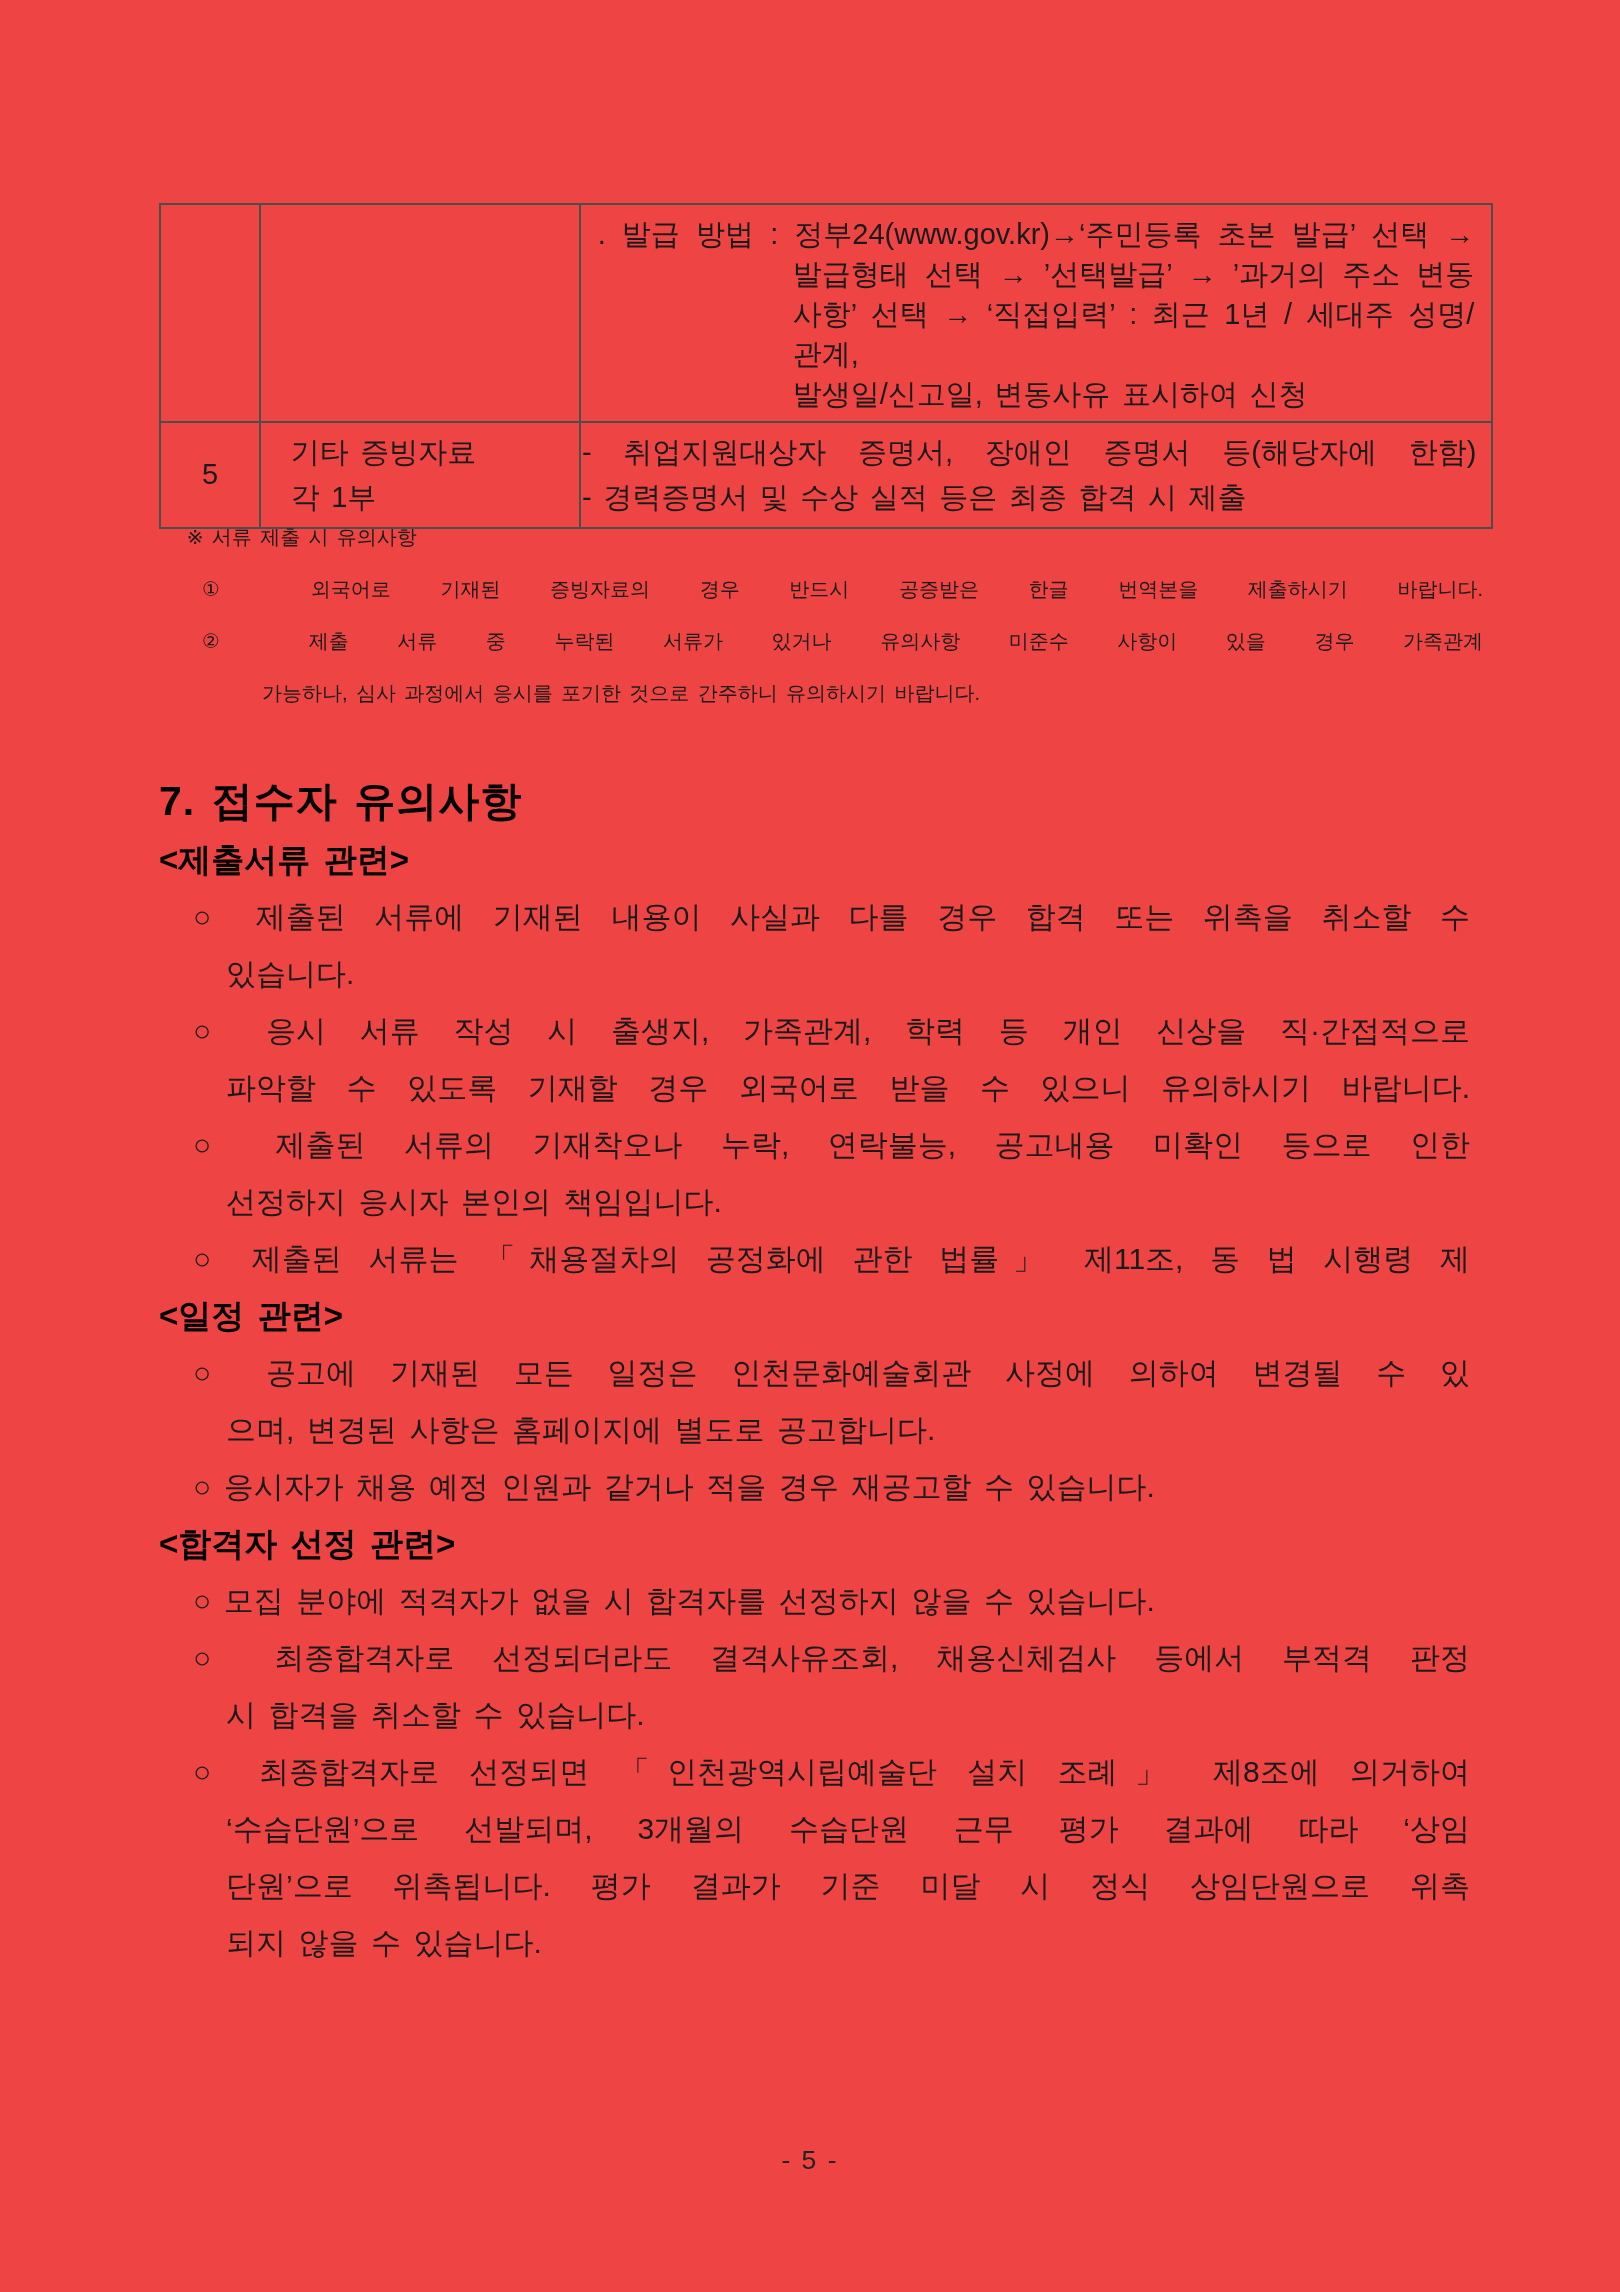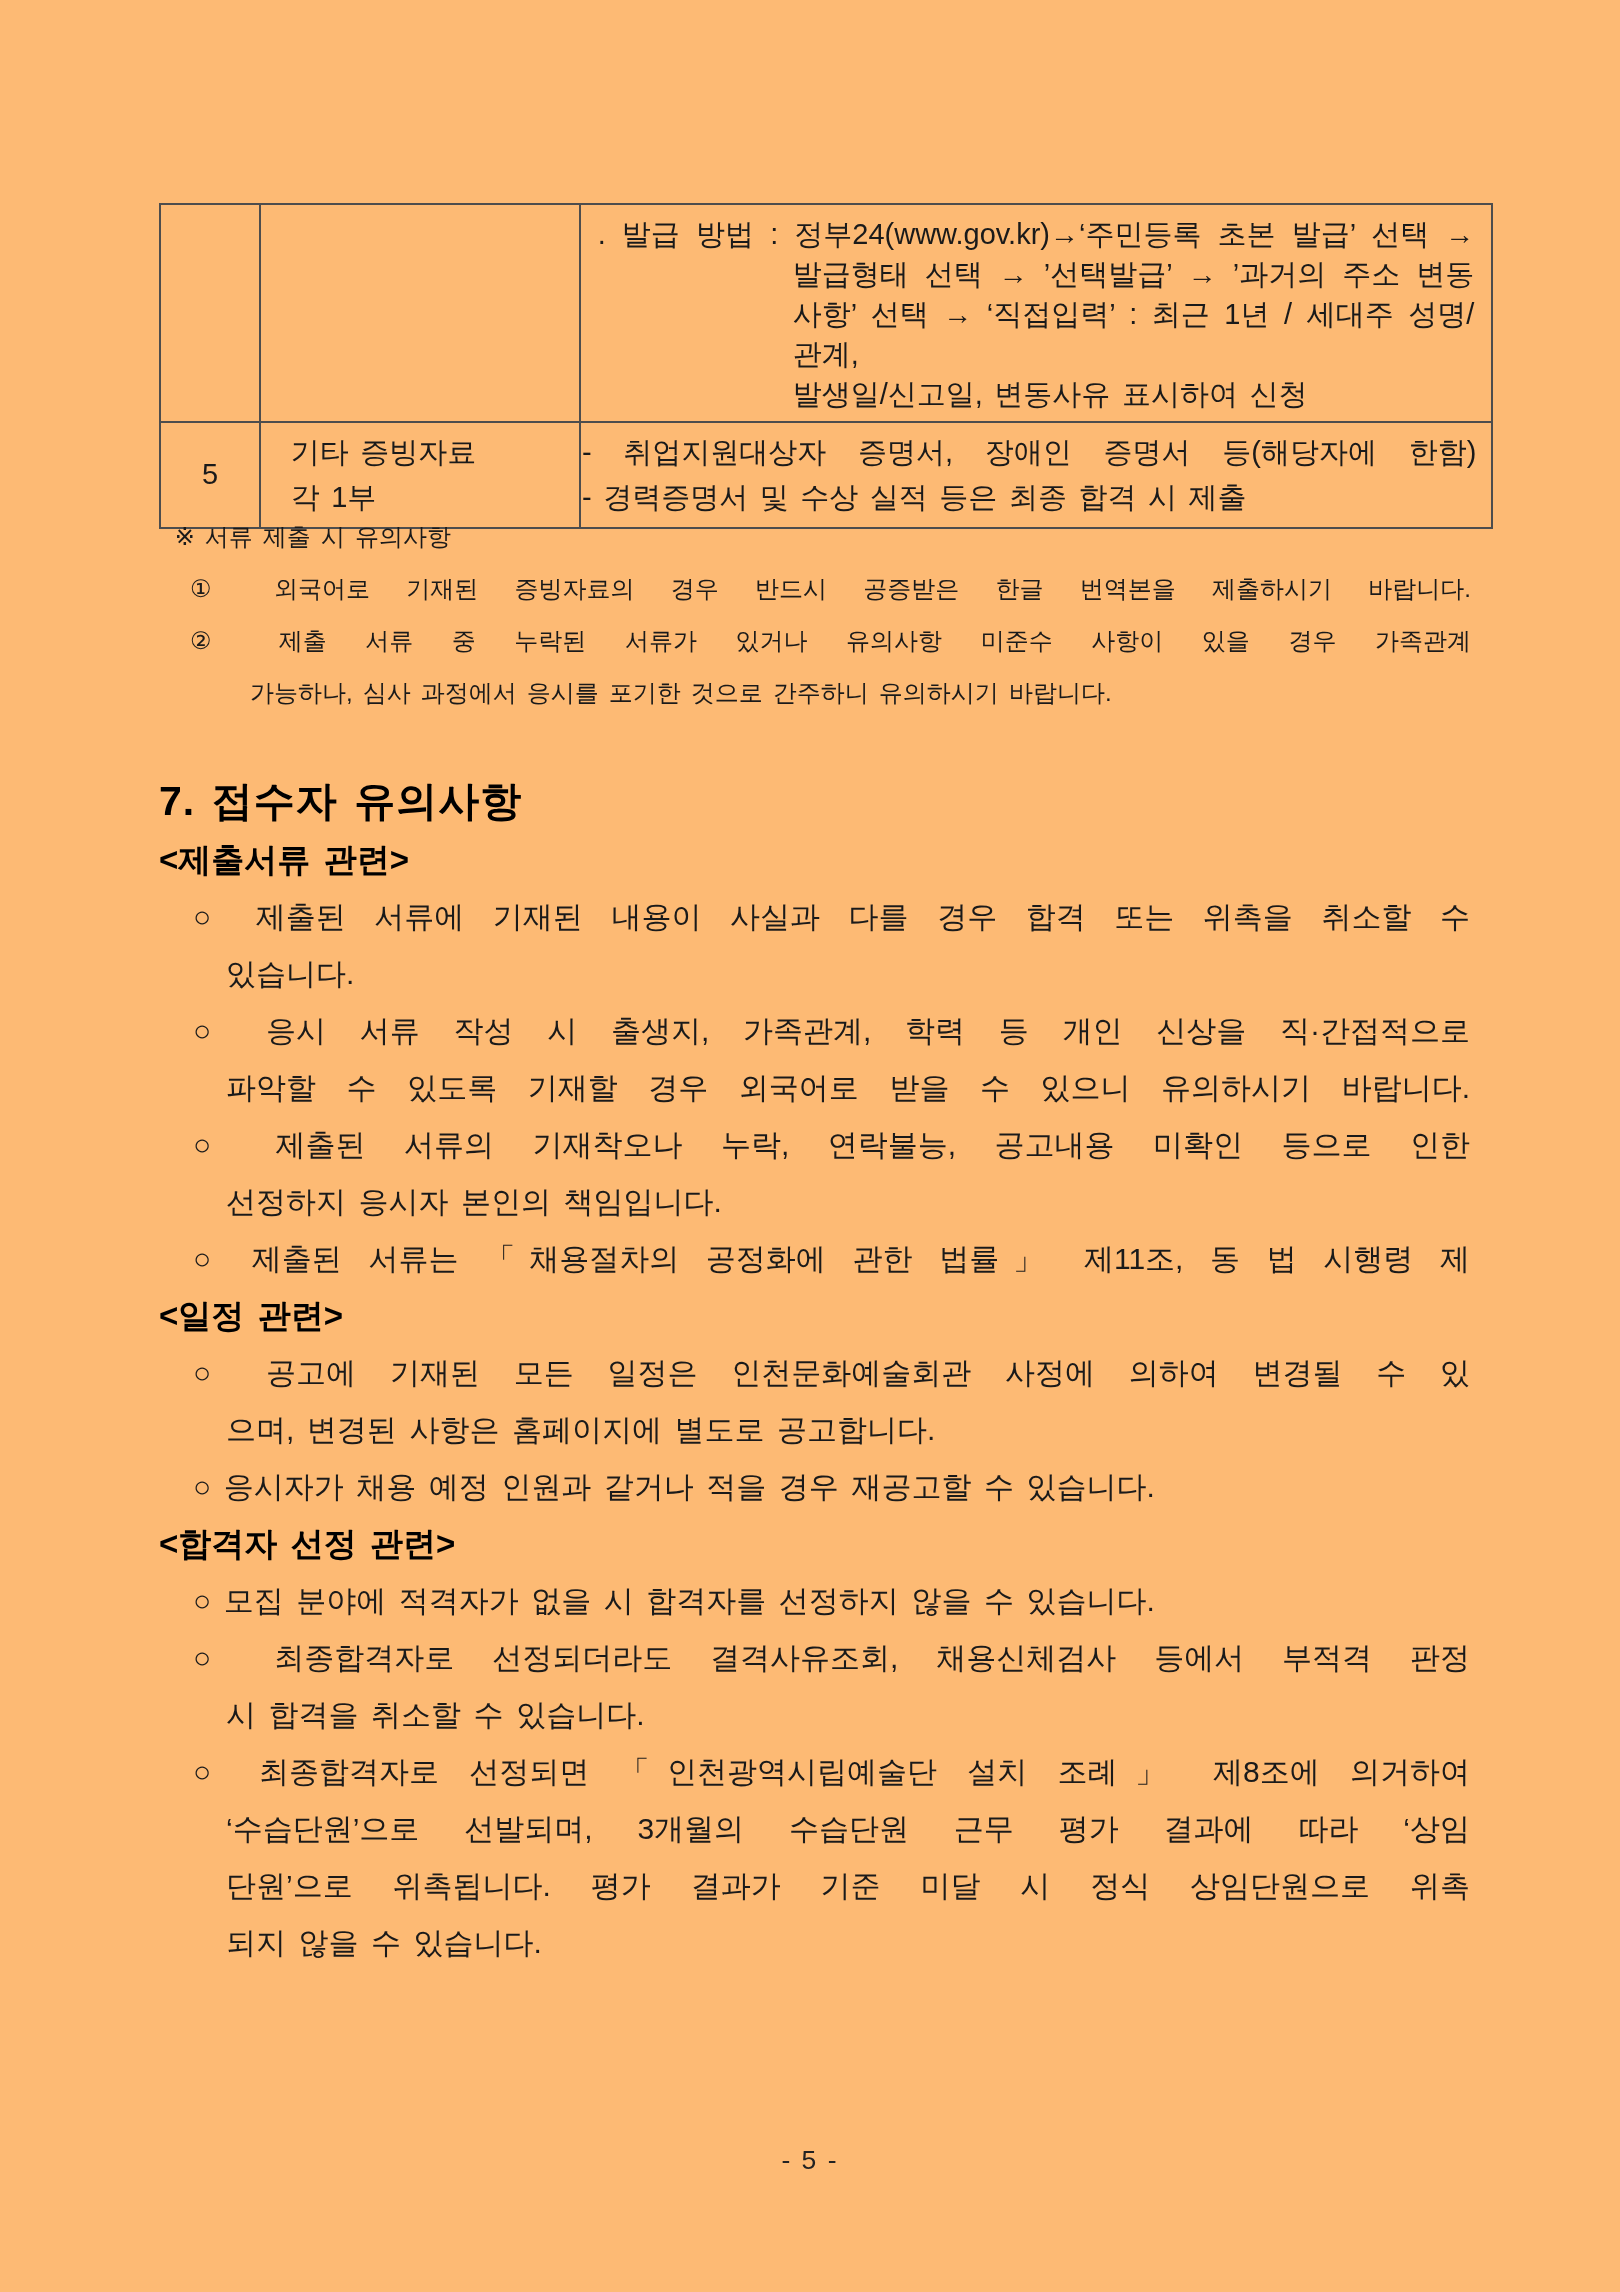--- a/index.html
+++ b/index.html
@@ -1,20 +1,20 @@
 <!DOCTYPE html>
 <html><head>
 <meta charset="utf-8">
 <style>
   html,body{margin:0;padding:0;background:#e8e8e8;}
   .page{
     position:relative;
     width:1620px;height:2293px;
     margin:0 auto;
-    background:#fdba74;
+    background:#ef4444;
     font-family:"Liberation Sans","DejaVu Sans",sans-serif;
     color:#1a1a1a;
     overflow:hidden;
   }
   
   .doc-table{
     position:absolute;left:159px;top:203px;
     width:1305px;
     border-collapse:collapse;table-layout:fixed;
   }
@@ -31,22 +31,22 @@
   .row-cont td{height:180px;vertical-align:top;}
   .row-5 td{height:102px;vertical-align:middle;}
   .cell-pad{padding:7.8px 15.7px 5.9px 15.7px;line-height:40px;}
   .cell-pad2{padding:3.9px 13.7px;line-height:45px;}
   .no-cell{text-align:center;font-size:31px;}
   .cont-indent{padding-left:195px;}
   
   .fill{text-align:justify;text-align-last:justify;}
   
   .notes{
-    position:absolute;left:160px;top:511px;width:1311px;
-    font-size:24px;line-height:52px;word-spacing:0.14em;
+    position:absolute;left:172px;top:511px;width:1311px;
+    font-size:20px;line-height:52px;word-spacing:0.14em;
   }
   .n-title{padding-left:14.7px;}
   .n-item{padding-left:30px;}
   .n-cont{padding-left:90px;}
   
   .section7{
     position:absolute;left:159px;top:772px;width:1311px;
     font-size:30px;line-height:57px;word-spacing:0.14em;
   }
   .s7-heading{

